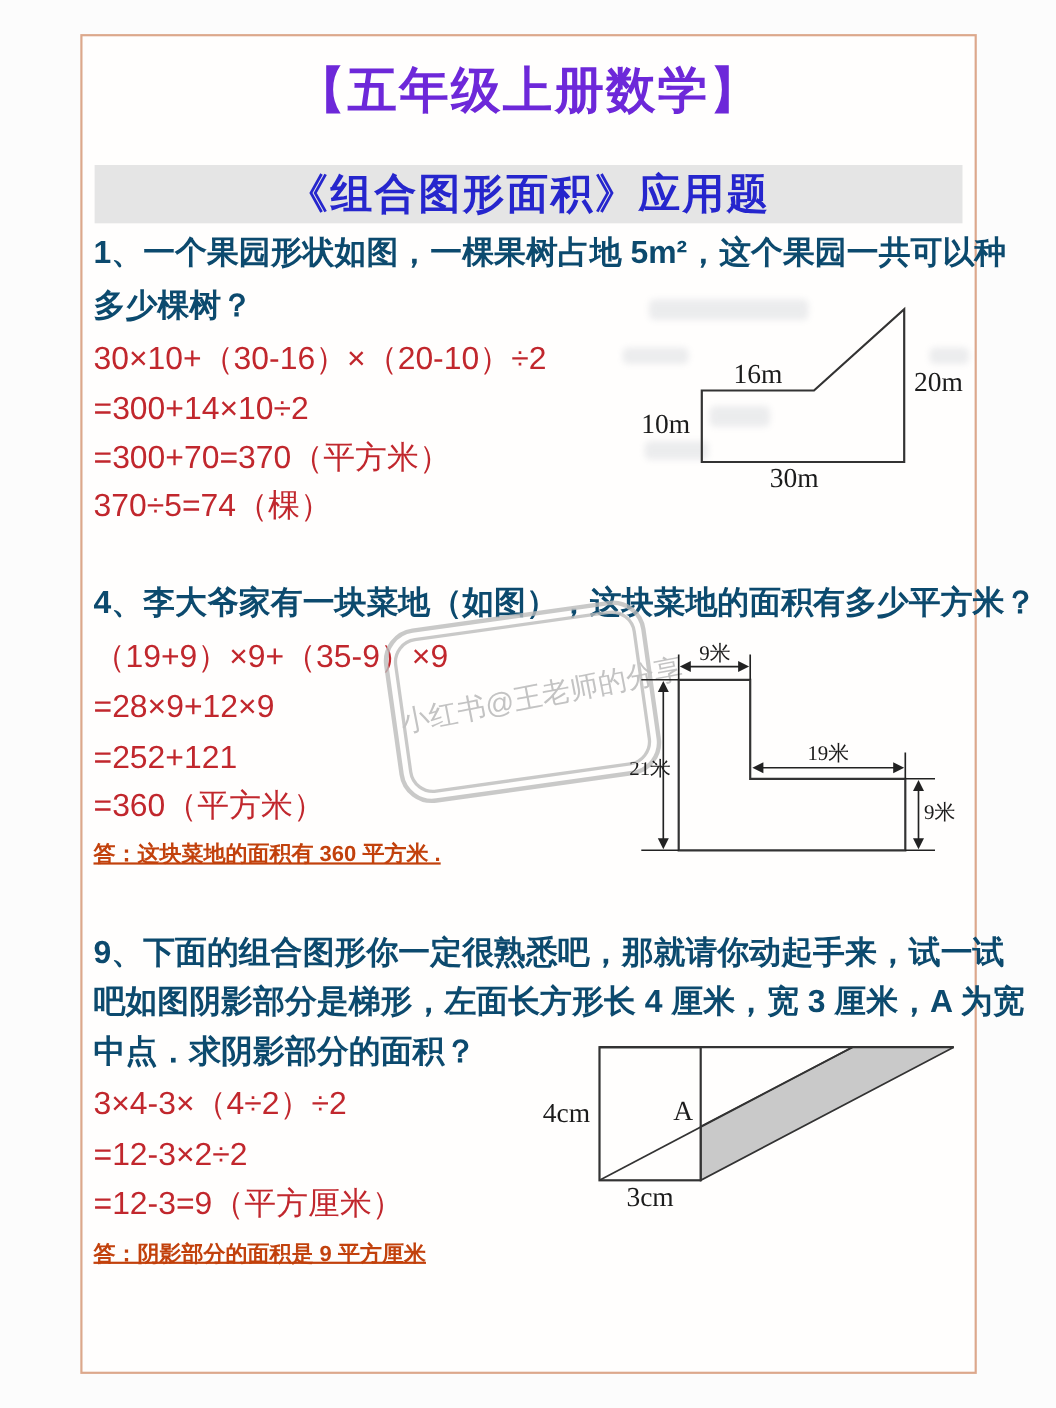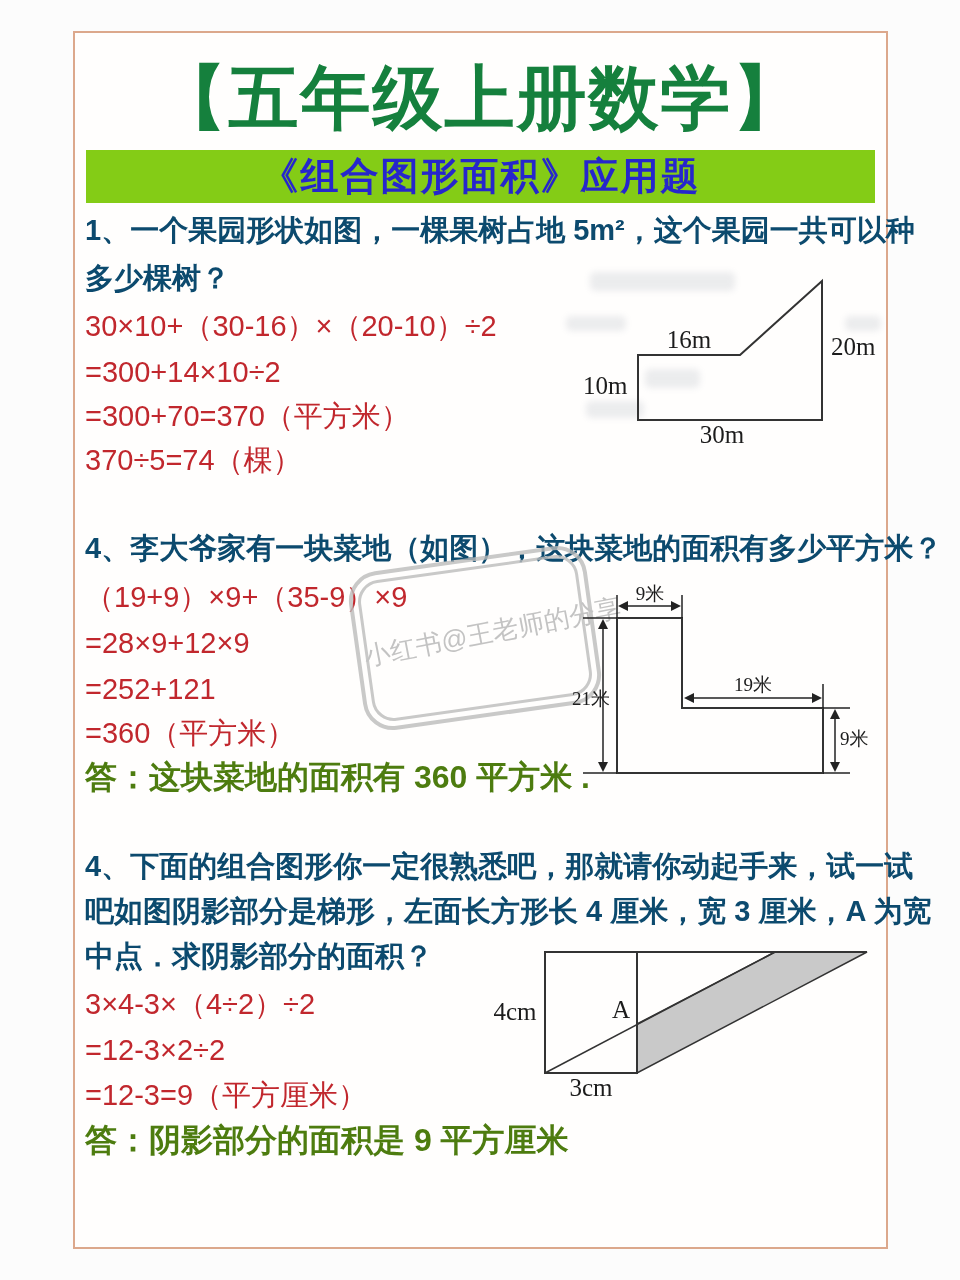--- a/index.html
+++ b/index.html
@@ -7,34 +7,34 @@
     width:960px;height:1280px;position:relative;background:#fcfcfc;
     font-family:"Liberation Sans","DejaVu Sans",sans-serif;overflow:hidden;
   }
   .frame{
     position:absolute;left:73px;top:31px;width:811px;height:1214px;
     border:2px solid #dca88c;background:#fffefd;
   }
   .title{
     position:absolute;left:73px;top:52px;width:815px;text-align:center;
     font-family:"Liberation Serif","DejaVu Serif",serif;
-    font-size:70px;font-weight:900;color:#15803d;letter-spacing:2px;margin:0;
+    font-size:45px;font-weight:900;color:#6d28d9;letter-spacing:2px;margin:0;
   }
   .subtitle-band{
     position:absolute;left:86px;top:150px;width:789px;height:53px;
-    background:#84cc16;display:flex;align-items:center;justify-content:center;
+    background:#e5e5e5;display:flex;align-items:center;justify-content:center;
   }
   .subtitle-band span{
     font-size:38px;font-weight:900;color:#2626cd;letter-spacing:2px;
     font-family:"Liberation Serif","DejaVu Serif",serif;
   }
   .line{position:absolute;left:85px;white-space:nowrap;line-height:34px;}
   .stmt{font-size:29px;font-weight:700;color:#0c4a6e;}
   .sol{font-size:29px;font-weight:400;color:#c1272d;}
-  .ans{font-size:32px;font-weight:900;color:#4d7c0f;}
+  .ans{font-size:20px;font-weight:900;color:#c2410c;text-decoration:underline;}
   .fig{position:absolute;}
   .fig text{font-family:"Liberation Serif","DejaVu Serif",serif;fill:#1c1c1c;}
   .bleed{
     position:absolute;background:#8a93a0;opacity:0.16;filter:blur(3px);
     border-radius:5px;
   }
   .watermark{
     position:absolute;left:355px;top:558px;width:240px;height:160px;
     transform:rotate(-8deg);opacity:0.8;
   }
@@ -126,21 +126,21 @@
   <g stroke="#222" stroke-width="1.5">
     <line x1="253" y1="125" x2="280" y2="125"></line>
       <line x1="253" y1="190" x2="280" y2="190"></line>
     <line x1="265" y1="133" x2="265" y2="182"></line>
   </g>
   <polygon points="265,126 260,136 270,136" fill="#222"></polygon>
   <polygon points="265,189 260,179 270,179" fill="#222"></polygon>
   <text x="270" y="162" text-anchor="start" font-size="19">9米</text>
 </svg>
 
-<div class="line stmt" style="top:849px">4、下面的组合图形你一定很熟悉吧，那就请你动起手来，试一试</div>
+<div class="line stmt" style="top:849px">9、下面的组合图形你一定很熟悉吧，那就请你动起手来，试一试</div>
 <div class="line stmt" style="top:894px">吧如图阴影部分是梯形，左面长方形长 4 厘米，宽 3 厘米，A 为宽</div>
 <div class="line stmt" style="top:939px">中点．求阴影部分的面积？</div>
 <div class="line sol" style="top:987px">3×4-3×（4÷2）÷2</div>
 <div class="line sol" style="top:1033px">=12-3×2÷2</div>
 <div class="line sol" style="top:1078px">=12-3=9（平方厘米）</div>
 <div class="line ans" style="top:1123px">答：阴影部分的面积是 9 平方厘米</div>
 
 <svg class="fig" style="left:470px;top:936px" width="420" height="165" viewBox="0 0 420 165">
   <polygon points="167,88 305,16 397,16 167,137" fill="#c9c9c9" stroke="#333" stroke-width="1.5"></polygon>
   <line x1="75" y1="16" x2="397" y2="16" stroke="#333" stroke-width="2"></line>

